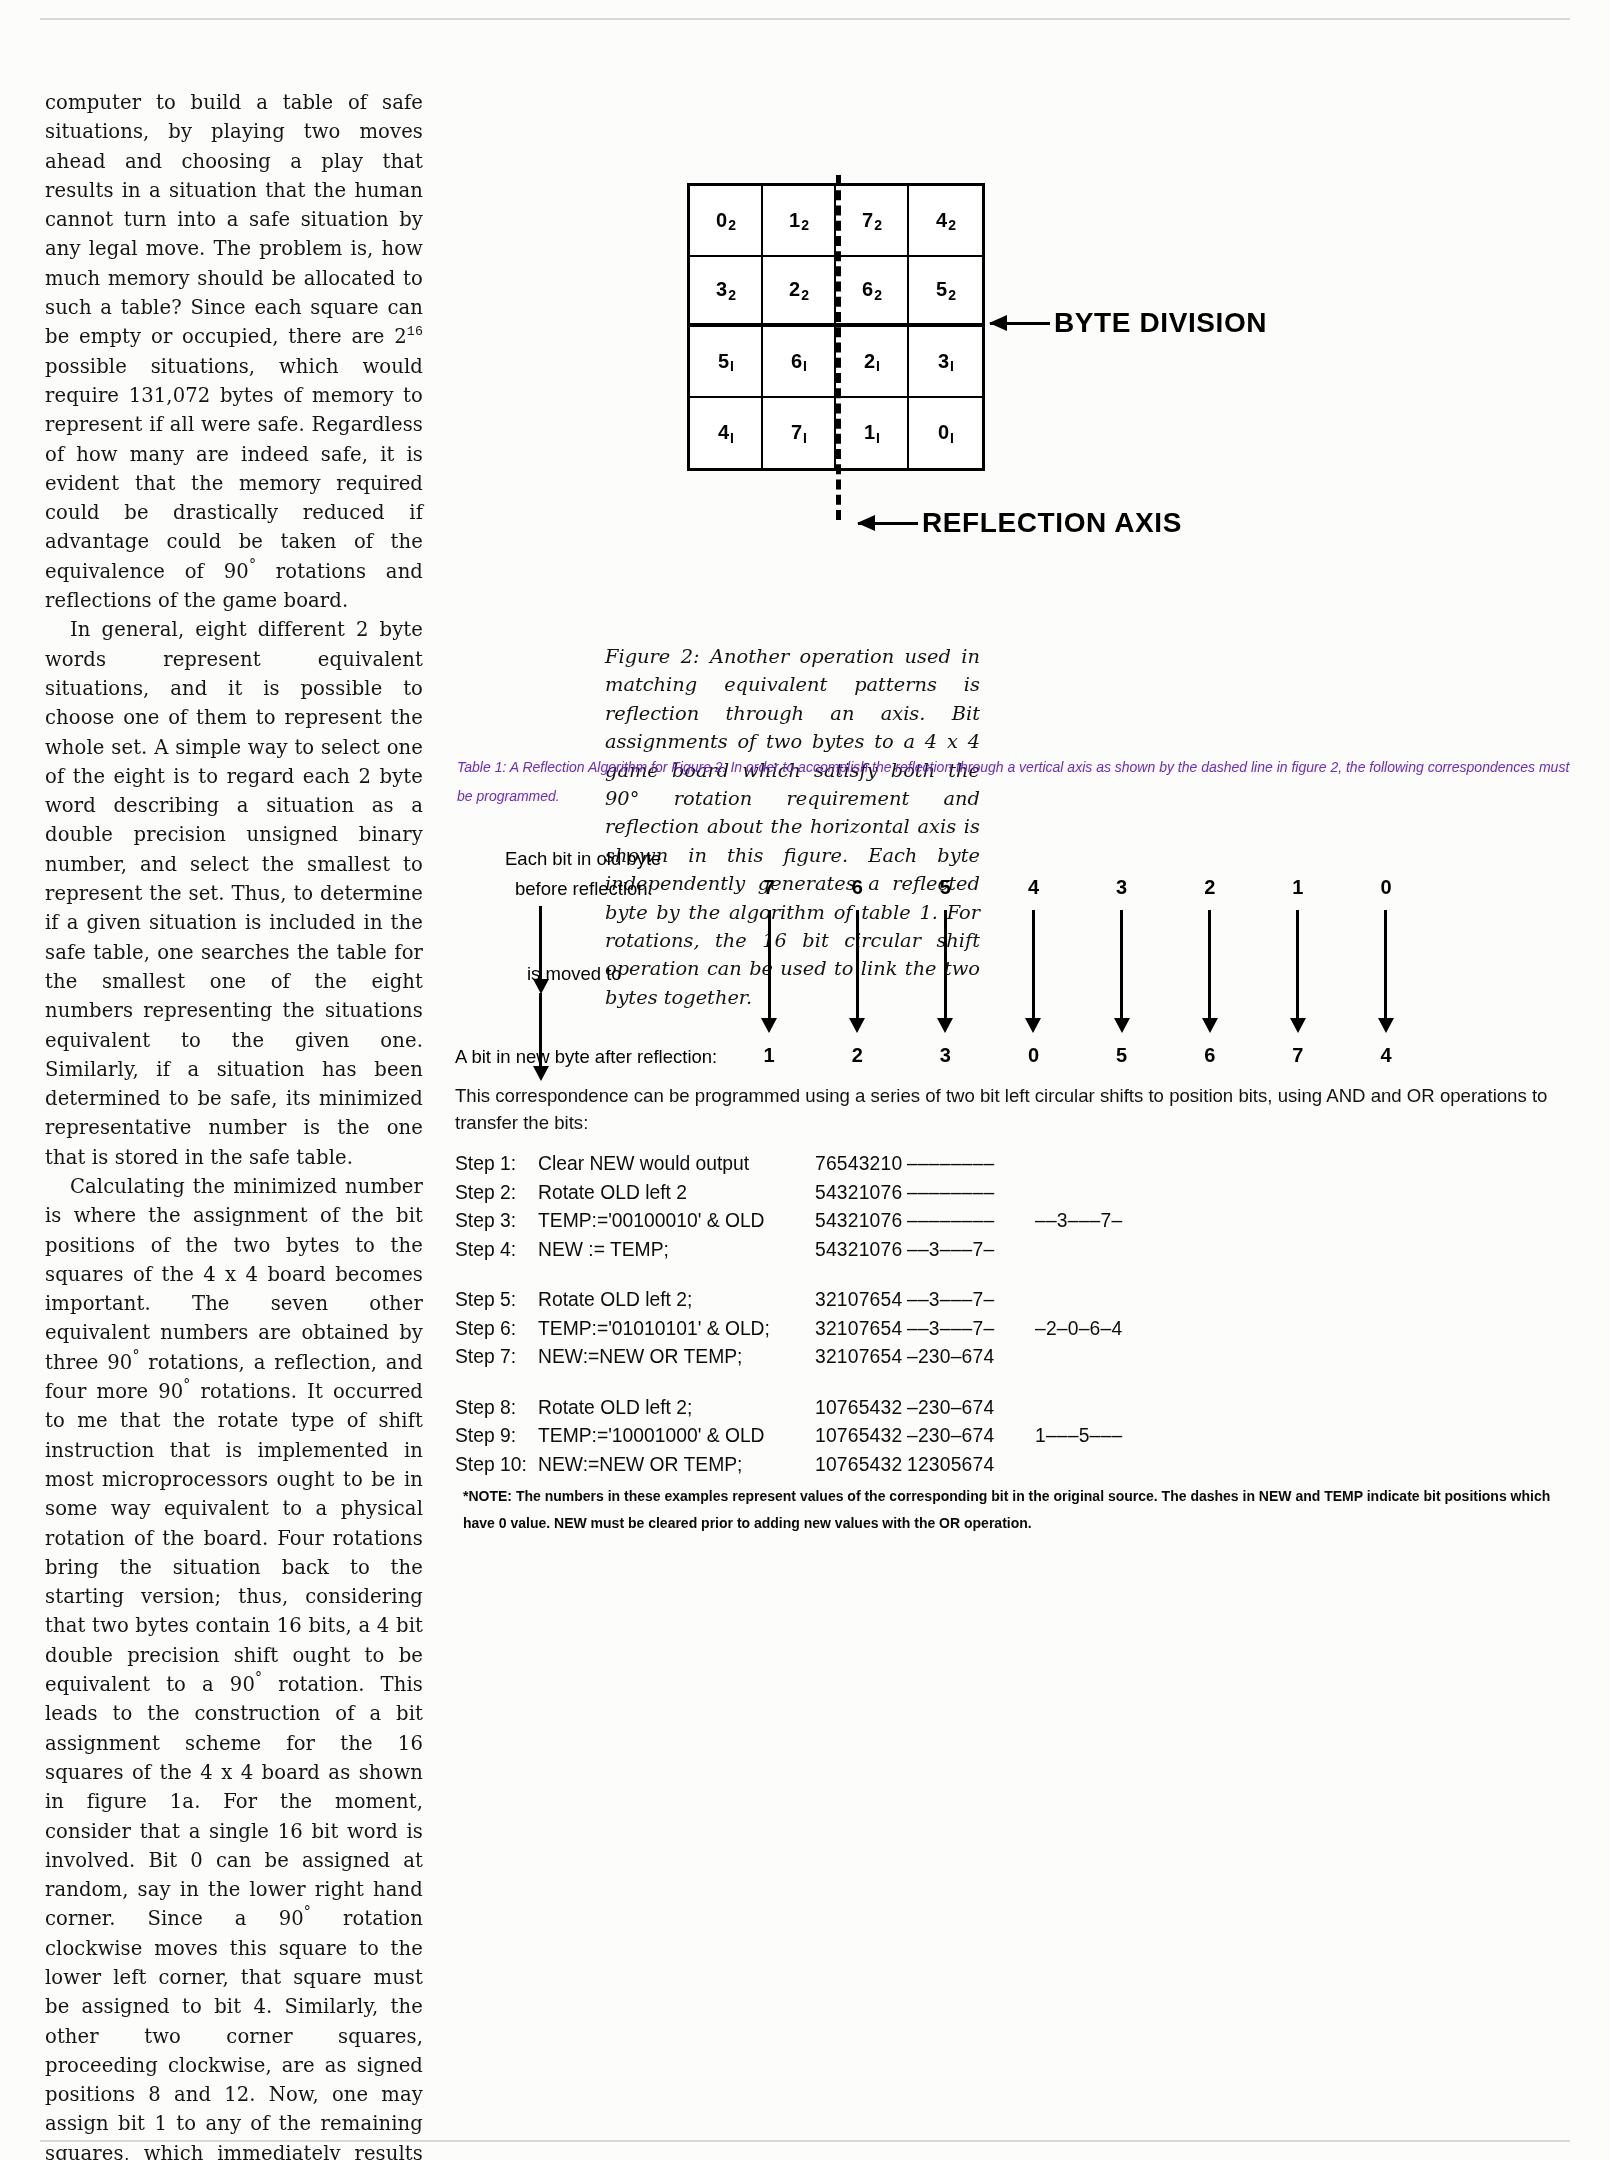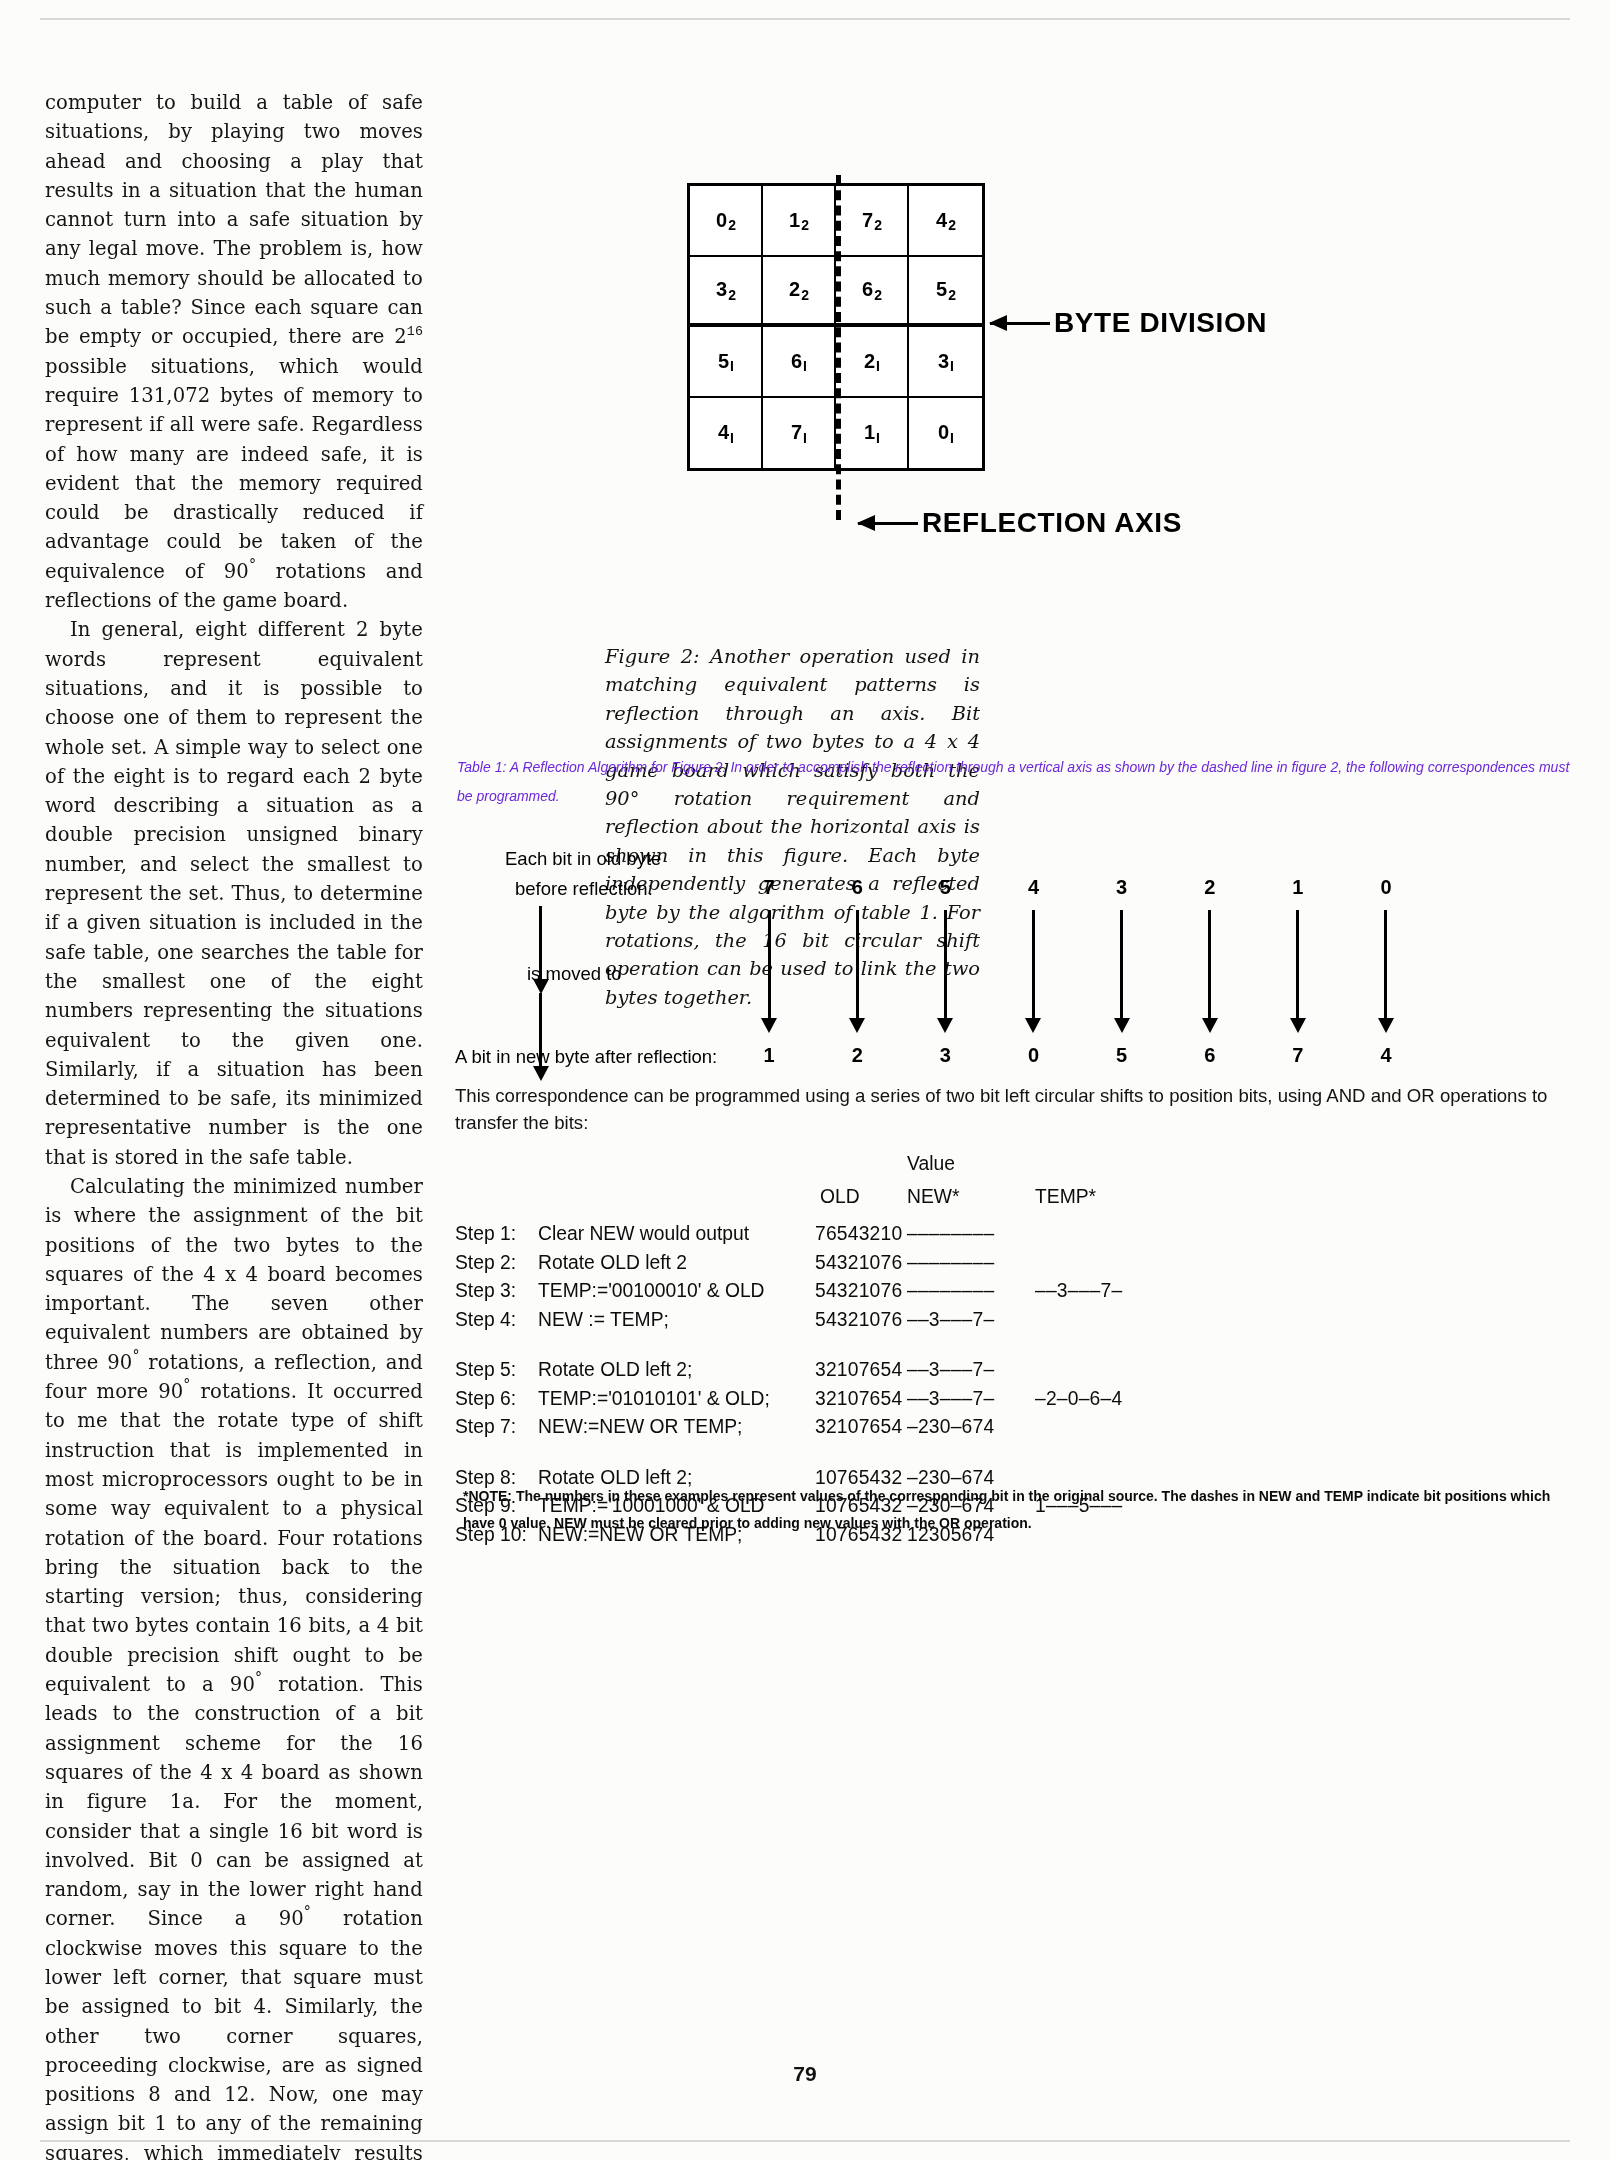--- a/index.html
+++ b/index.html
@@ -454,26 +454,20 @@
           <div class="vline" style="left: 665.062px; top: 62px; height: 110px;"></div>
           <div class="vline" style="left: 753.188px; top: 62px; height: 110px;"></div>
           <div class="vline" style="left: 841.312px; top: 62px; height: 110px;"></div>
           <div class="vline" style="left: 929.438px; top: 62px; height: 110px;"></div>
         </div>
     </div>
 
     <div class="steps-intro">This correspondence can be programmed using a series of two bit left circular shifts to position bits, using AND and OR operations to transfer the bits:</div>
 
     <div class="steps">
-      <div class="steps-head">
-        <span class="hd hd-value">Value</span>
-        <span class="hd hd-old">OLD</span>
-        <span class="hd hd-new">NEW*</span>
-        <span class="hd hd-temp">TEMP*</span>
-      </div>
       <div id="steprows">
           <div class="srow">
             <span class="c-step">Step 1:</span>
             <span class="c-op">Clear NEW would output</span>
             <span class="c-old">76543210</span>
             <span class="c-new">––––––––</span>
             <span class="c-temp"></span>
           </div>
           <div class="srow">
             <span class="c-step">Step 2:</span>
@@ -539,14 +533,13 @@
             <span class="c-old">10765432</span>
             <span class="c-new">12305674</span>
             <span class="c-temp"></span>
           </div>
         </div>
     </div>
 
     <div class="note">*NOTE: The numbers in these examples represent values of the corresponding bit in the original source. The dashes in NEW and TEMP indicate bit positions which have 0 value. NEW must be cleared prior to adding new values with the OR operation.</div>
   </div>
 
-  <div class="pageno">79</div>
 </div>
 
 </body></html>

